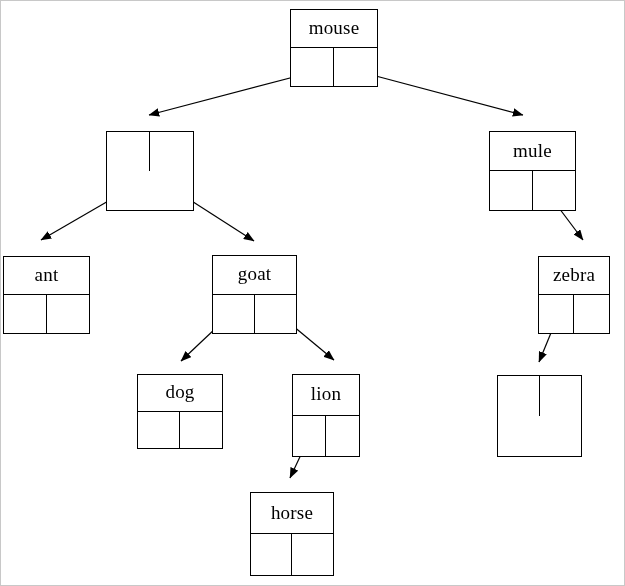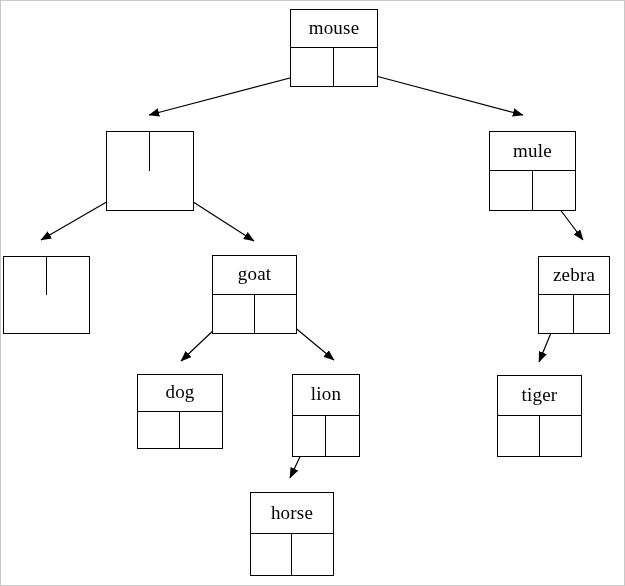--- a/index.html
+++ b/index.html
@@ -102,20 +102,21 @@
         </div>
       </div>
       <div class="node" style="left: 476px; top: 130px; width: 87px; height: 80px; margin-left: 12px;">
         <div class="node-label">mule</div>
         <div class="node-ptrs">
           <div class="ptr-cell left"></div>
           <div class="ptr-cell right"></div>
         </div>
       </div>
       <div class="node" style="left: 2px; top: 255px; width: 87px; height: 78px;">
+        <div class="node-label">ant</div>
         <div class="node-ptrs">
           <div class="ptr-cell left"></div>
           <div class="ptr-cell right"></div>
         </div>
       </div>
       <div class="node" style="left: 211px; top: 254px; width: 85px; height: 79px;">
         <div class="node-label">goat</div>
         <div class="node-ptrs">
           <div class="ptr-cell left"></div>
           <div class="ptr-cell right"></div>
@@ -136,21 +137,20 @@
         </div>
       </div>
       <div class="node" style="left: 291px; top: 373px; width: 68px; height: 83px;">
         <div class="node-label">lion</div>
         <div class="node-ptrs">
           <div class="ptr-cell left"></div>
           <div class="ptr-cell right"></div>
         </div>
       </div>
       <div class="node" style="left: 496px; top: 374px; width: 85px; height: 82px;">
-        <div class="node-label">tiger</div>
         <div class="node-ptrs">
           <div class="ptr-cell left"></div>
           <div class="ptr-cell right"></div>
         </div>
       </div>
       <div class="node" style="left: 249px; top: 491px; width: 84px; height: 84px; font-family: Liberation Serif, serif;">
         <div class="node-label">horse</div>
         <div class="node-ptrs">
           <div class="ptr-cell left"></div>
           <div class="ptr-cell right"></div>

